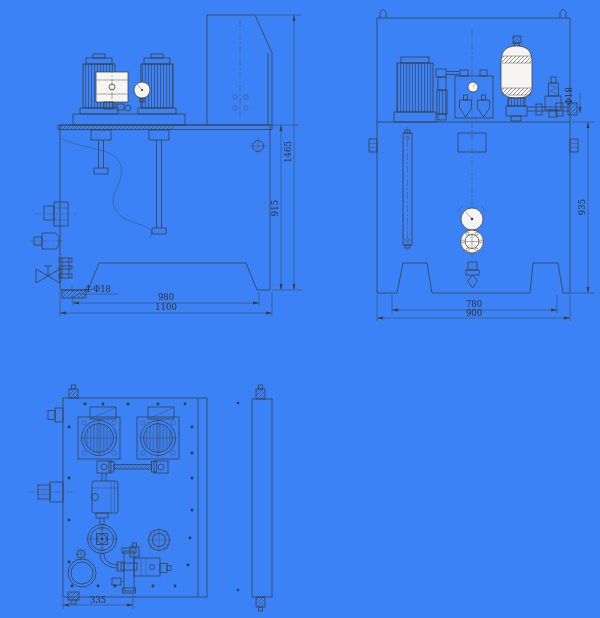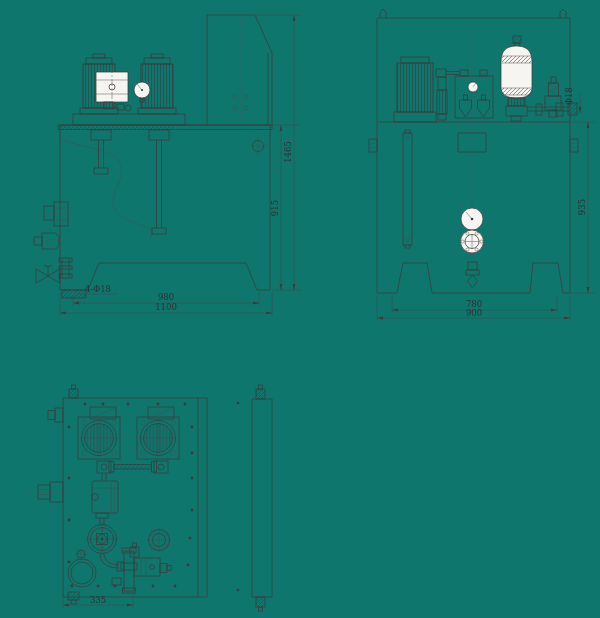--- a/index.html
+++ b/index.html
@@ -1,16 +1,16 @@
 <!DOCTYPE html>
 <html><head>
 <meta charset="utf-8">
 <style>
   html,body{margin:0;padding:0;background:#e9e9e7;}
-  #sheet{width:600px;height:618px;background:#0f766e;position:relative;overflow:hidden;}
+  #sheet{width:600px;height:618px;background:#3b82f6;position:relative;overflow:hidden;}
   svg{display:block;}
   .o  {fill:none;stroke:#3b3b3b;stroke-width:.75;stroke-linejoin:miter;stroke-linecap:butt;}
   .of {fill:#f6f5f2;stroke:#3b3b3b;stroke-width:.75;}
   .t  {fill:none;stroke:#4a4a4a;stroke-width:.45;}
   .d  {fill:none;stroke:#454545;stroke-width:.55;}
   .cl {fill:none;stroke:#555;stroke-width:.5;stroke-dasharray:7 2.2 1.6 2.2;}
   .hz {fill:url(#pHatch);stroke:#3b3b3b;stroke-width:.7;}
   .hzn{fill:url(#pHatch);stroke:none;}
   .fin{fill:url(#pFins);stroke:#3b3b3b;stroke-width:.8;}
   .grl{fill:url(#pGrill);stroke:#3b3b3b;stroke-width:.7;}

